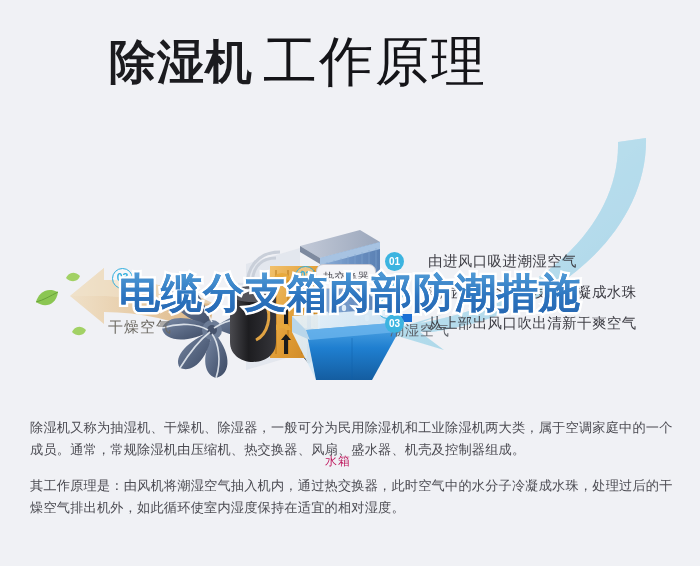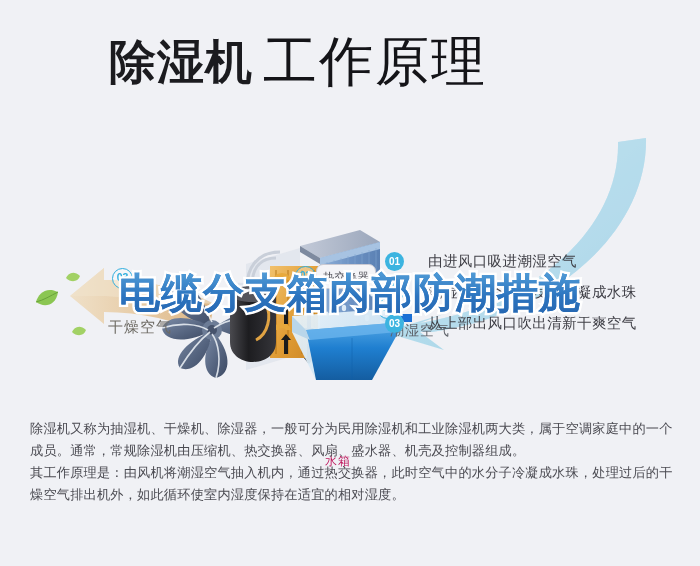--- a/index.html
+++ b/index.html
@@ -97,23 +97,23 @@
     -webkit-background-clip:text;background-clip:text;
     color:transparent;white-space:nowrap;
     font-family:"Liberation Sans","DejaVu Sans",sans-serif;
   }
 
   
   .copy{position:absolute;left:30px;top:418px;width:645px;}
   .copy p{
     margin:0;font-size:13.2px;line-height:22px;color:#4b4b52;
     letter-spacing:.2px;
-    font-family:Liberation Serif, serif;
-  }
-  .copy .p2{margin-top:0;}
+    font-family:Liberation Mono, monospace;
+  }
+  .copy .p2{margin-top:14px;}
 </style>
 </head>
 <body>
 
 <div class="page">
 
   <div class="title-wrap">
     <span class="title-a">除湿机</span><span class="title-b">工作原理</span>
   </div>
 

